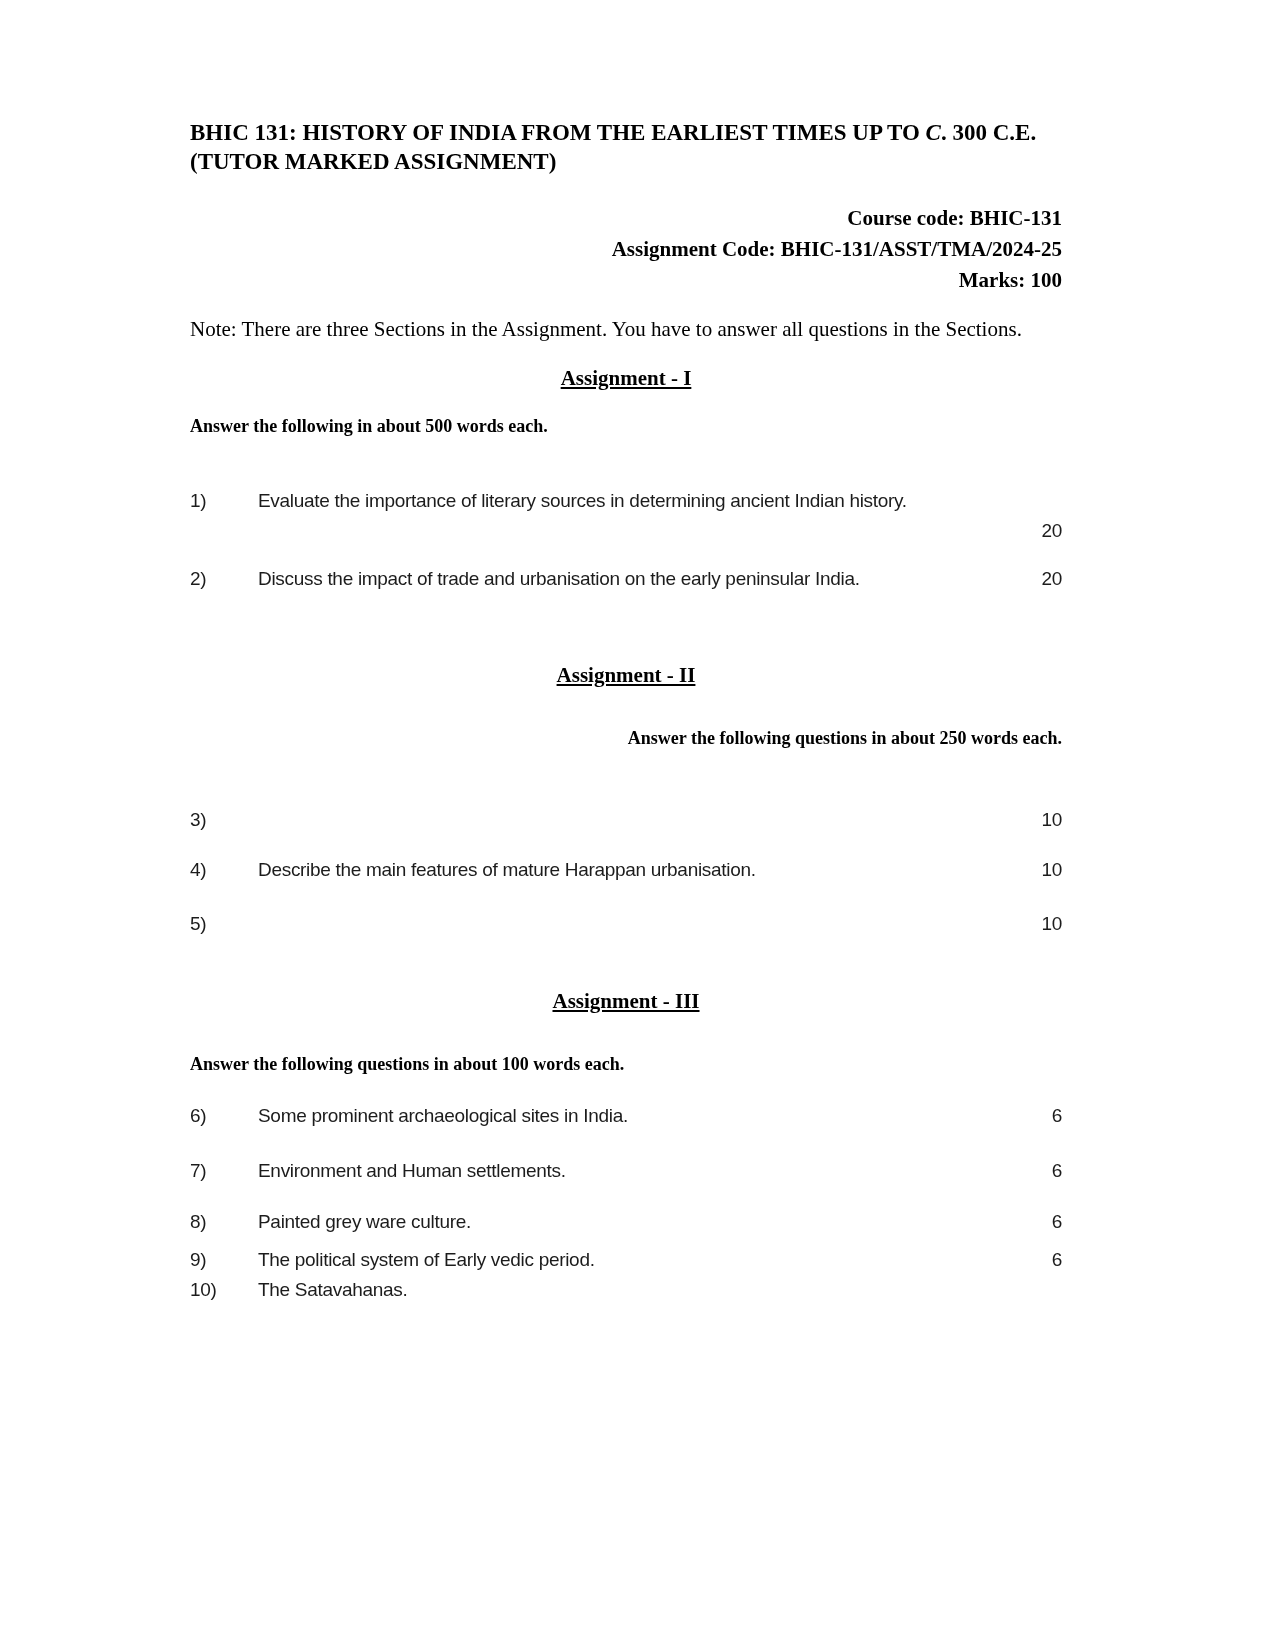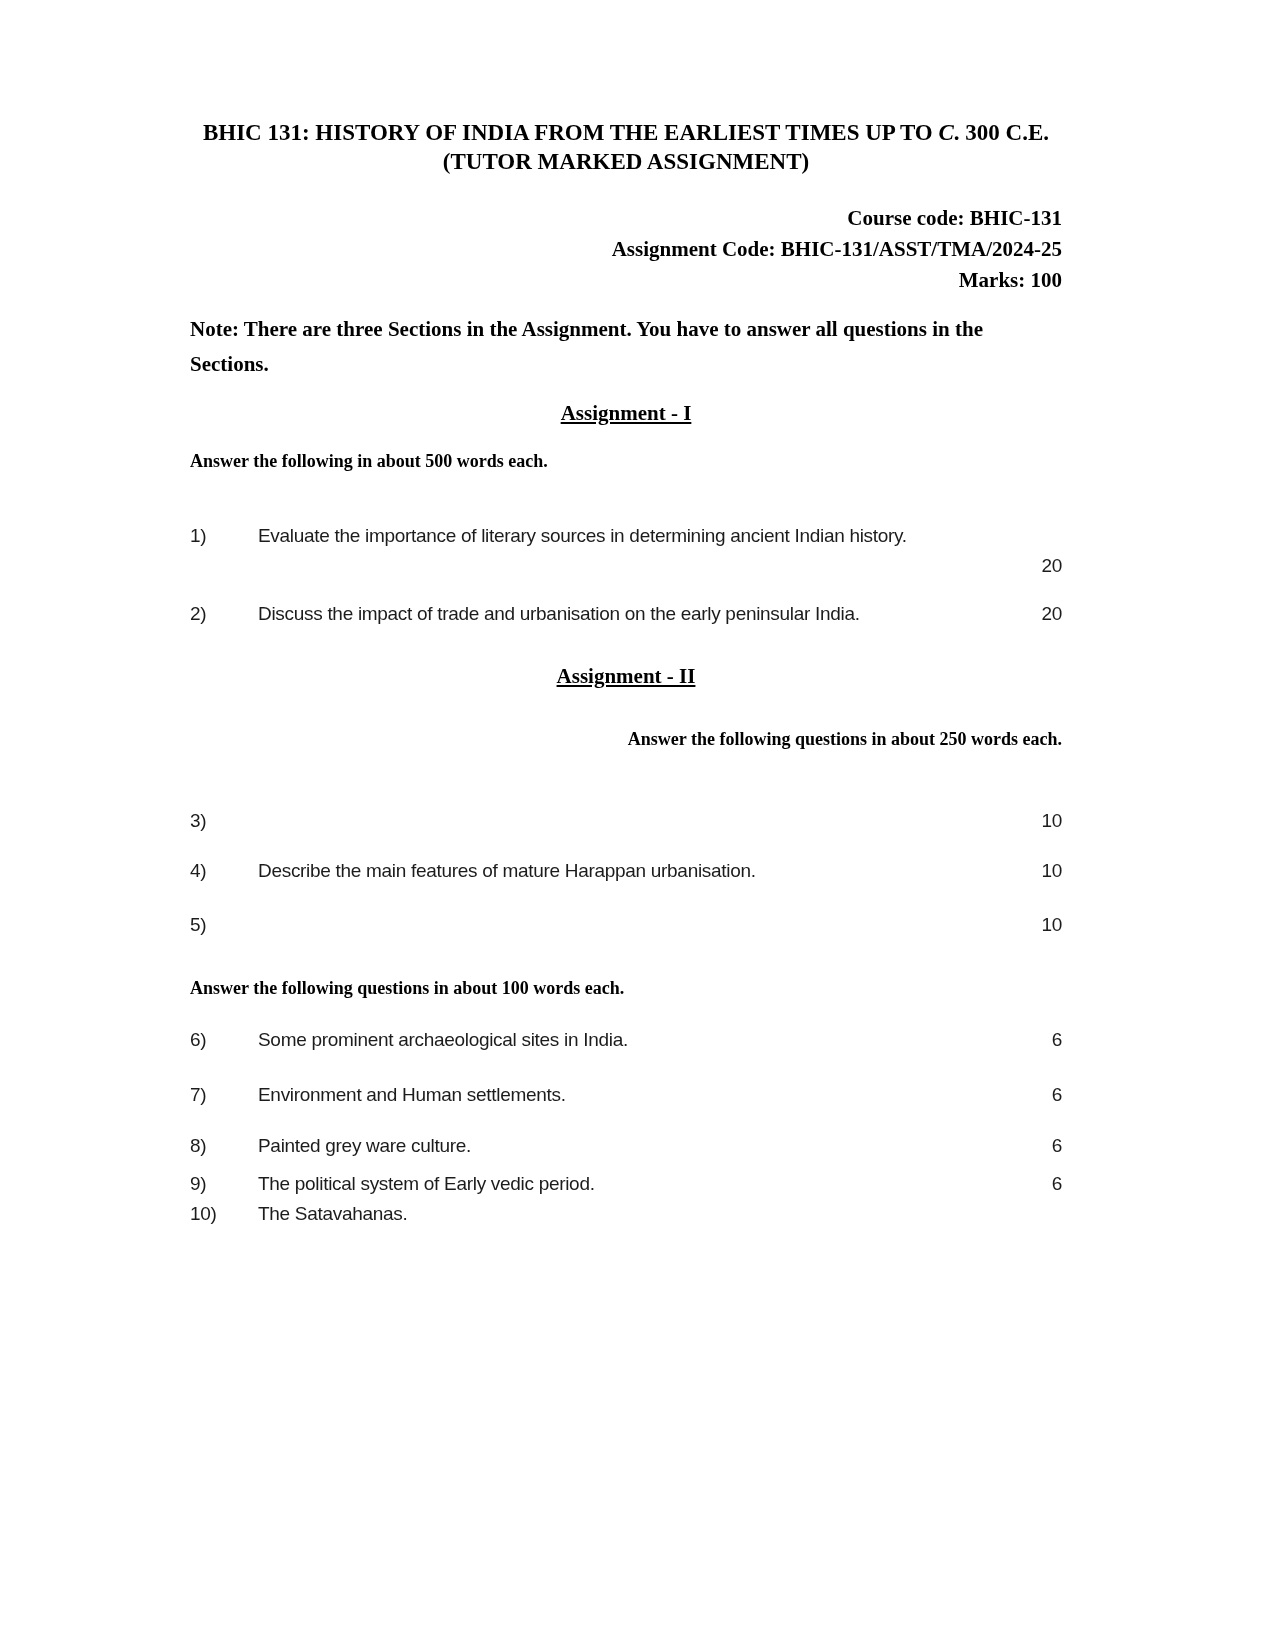--- a/index.html
+++ b/index.html
@@ -10,38 +10,38 @@
     font-family: "Liberation Serif", serif;
     color: #000000;
     overflow: hidden;
   }
   .page {
     width: 1275px;
     height: 1650px;
     padding: 118px 213px 0 190px;
   }
   .doc-title {
-    text-align: center;
+    text-align: left;
     font-size: 23px;
     line-height: 29px;
     font-weight: bold;
   }
   .doc-title .it { font-style: italic; }
   .meta-block {
     margin-top: 27px;
     text-align: right;
     font-size: 21px;
     line-height: 31px;
     font-weight: bold;
   }
   .note {
     margin-top: 16px;
     font-size: 21px;
     line-height: 35px;
-    font-weight: bold;
+    font-weight: normal;
   }
   .sec-heading {
     text-align: center;
     font-size: 21px;
     line-height: 26px;
     font-weight: bold;
     text-decoration: underline;
   }
   .instruction {
     font-size: 18px;
@@ -69,21 +69,21 @@
     align-self: end;
   }
   .q-row.multiline .q-marks { grid-row: auto; }
   .q-row.marks-below .q-text { grid-column: 2 / 4; }
   .q-row.marks-below .q-marks { grid-column: 3; grid-row: 2; margin-top: 4px; }
 
   #heading-1     { margin-top: 18px; }
   #instruction-1 { margin-top: 22px; }
   #questions-1   { margin-top: 49px; }
   #q2            { margin-top: 22px; }
-  #heading-2     { margin-top: 36px; }
+  #heading-2     { margin-top: 70px; }
   #instruction-2 { margin-top: 37px; text-align: right; }
   #questions-2   { margin-top: 56px; }
   #q4            { margin-top: 24px; }
   #q5            { margin-top: 28px; }
   #heading-3     { margin-top: 51px; }
   #instruction-3 { margin-top: 37px; }
   #questions-3   { margin-top: 26px; }
   #q7            { margin-top: 29px; }
   #q8            { margin-top: 25px; }
   #q9            { margin-top: 12px; }
@@ -133,20 +133,21 @@
       <span class="q-num">4)</span>
       <span class="q-text">Describe the main features of mature Harappan urbanisation.</span>
       <span class="q-marks">10</span>
     </div>
     <div class="q-row multiline" id="q5">
       <span class="q-num">5)</span>
       <span class="q-marks">10</span>
     </div>
   </div>
 
+  <h2 class="sec-heading" id="heading-3">Assignment - III</h2>
   <p class="instruction" id="instruction-3">Answer the following questions in about 100 words each.</p>
   <div class="questions" id="questions-3">
     <div class="q-row" id="q6">
       <span class="q-num">6)</span>
       <span class="q-text">Some prominent archaeological sites in India.</span>
       <span class="q-marks">6</span>
     </div>
     <div class="q-row" id="q7">
       <span class="q-num">7)</span>
       <span class="q-text">Environment and Human settlements.</span>

